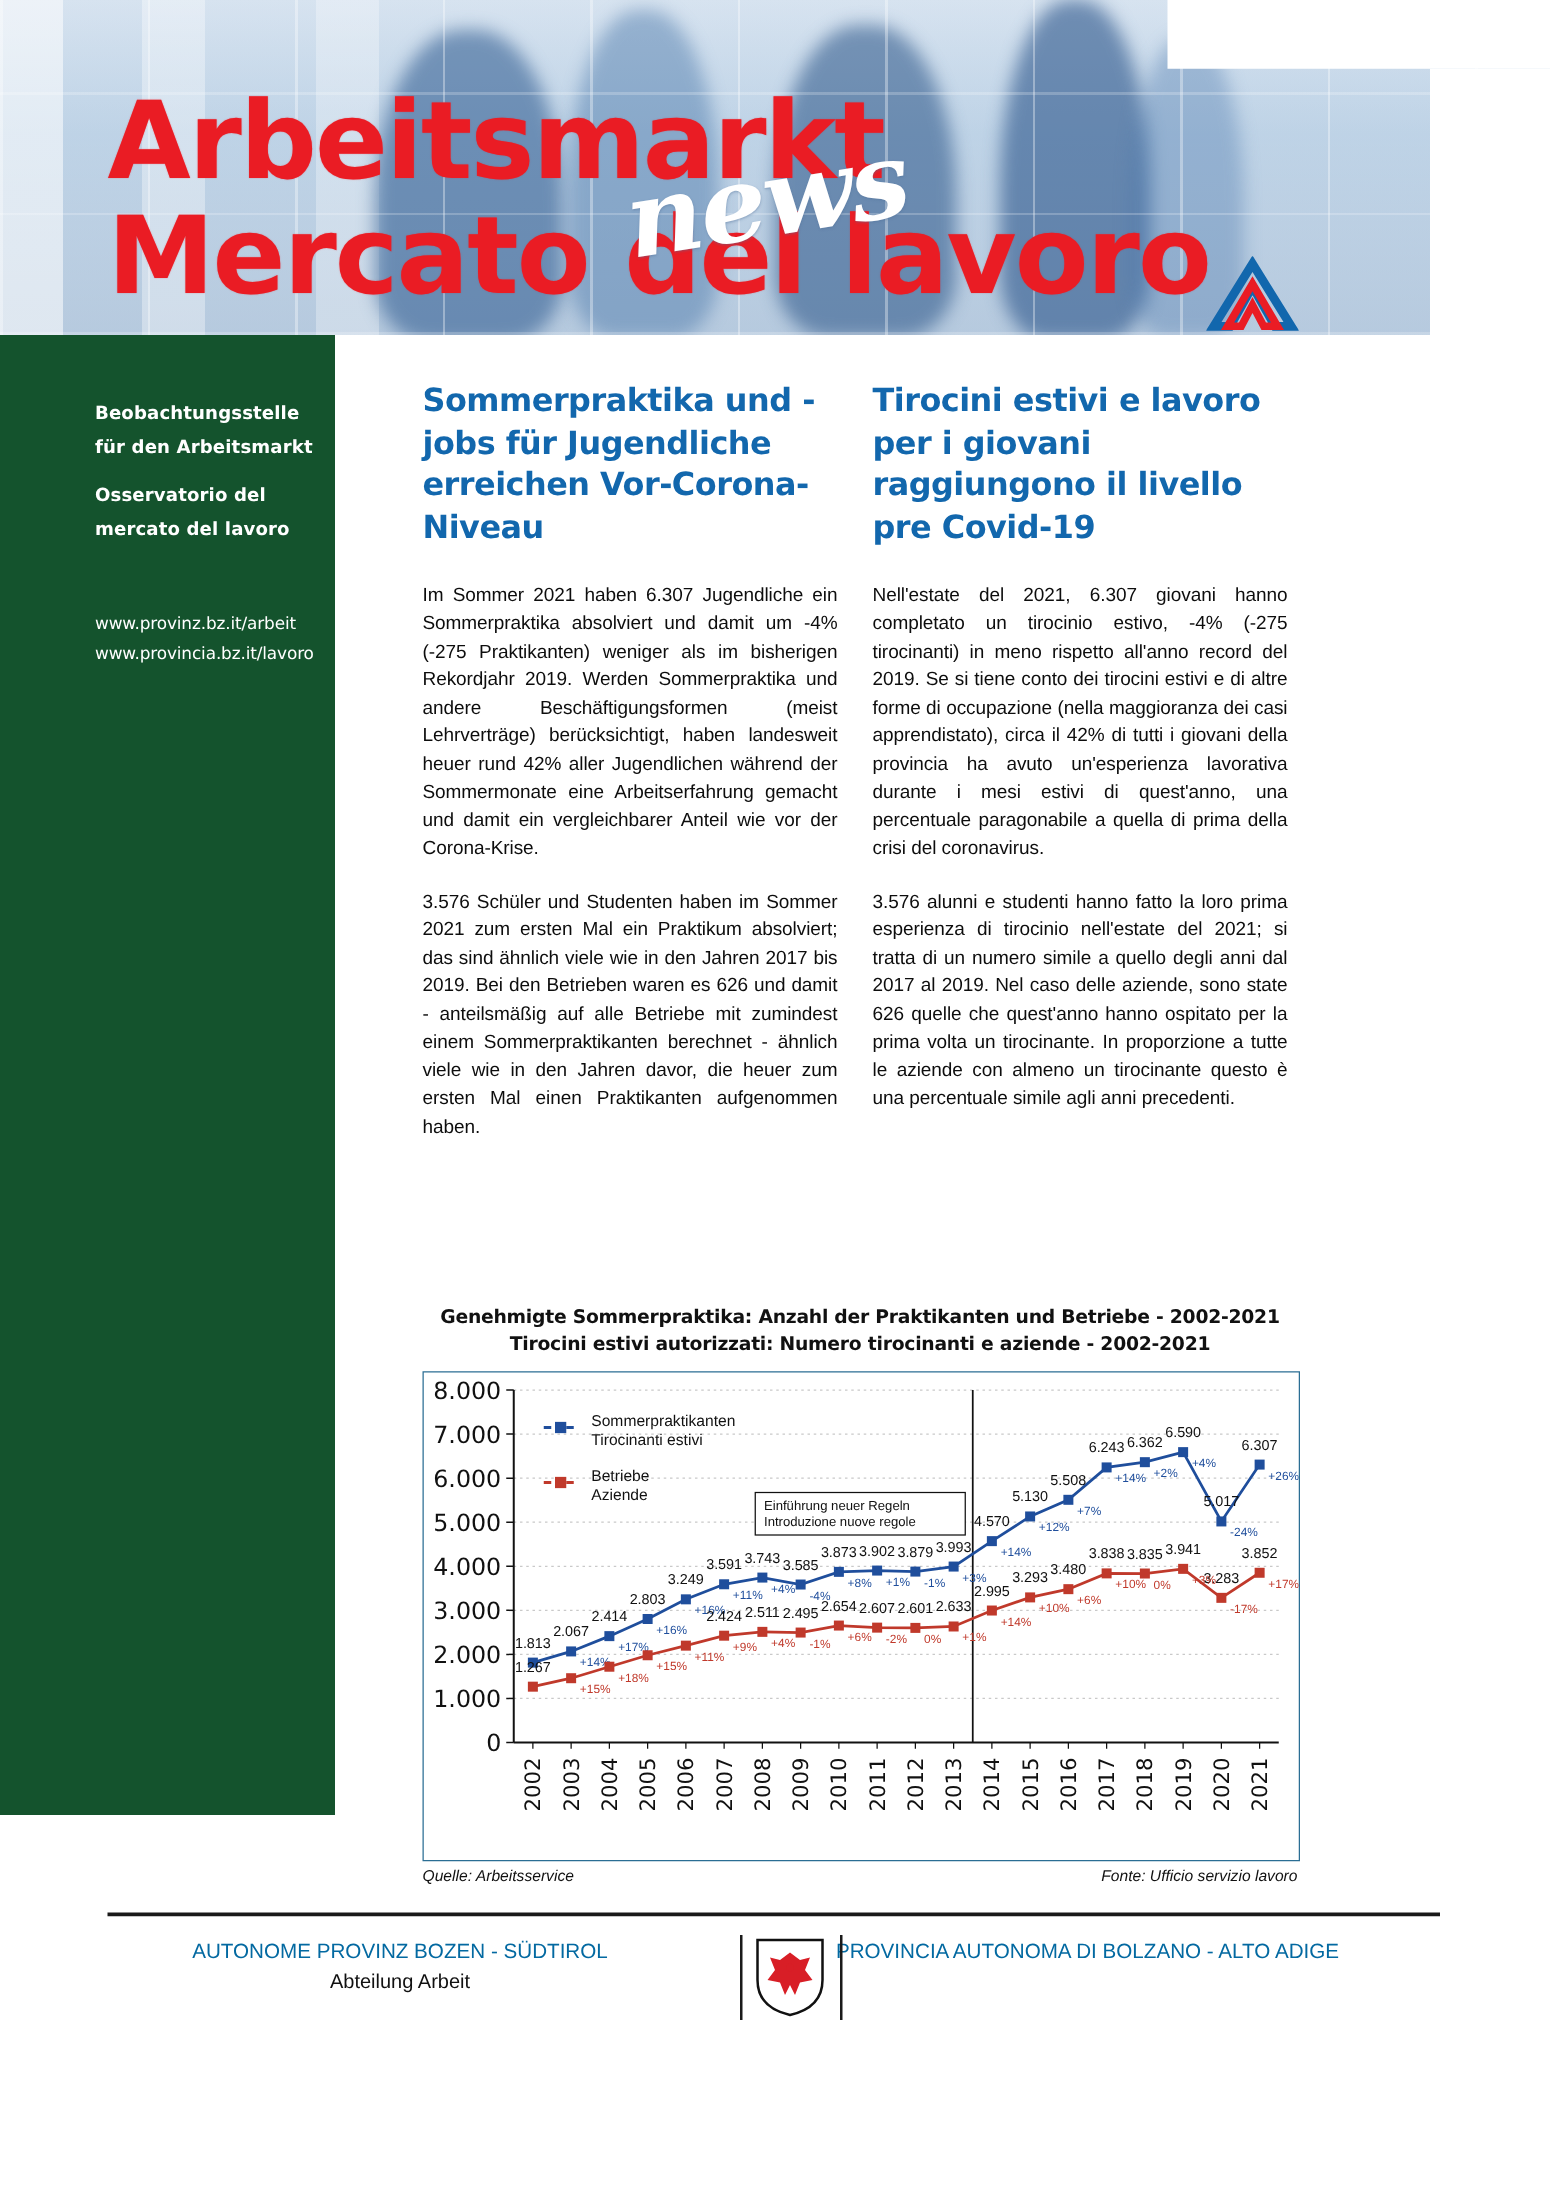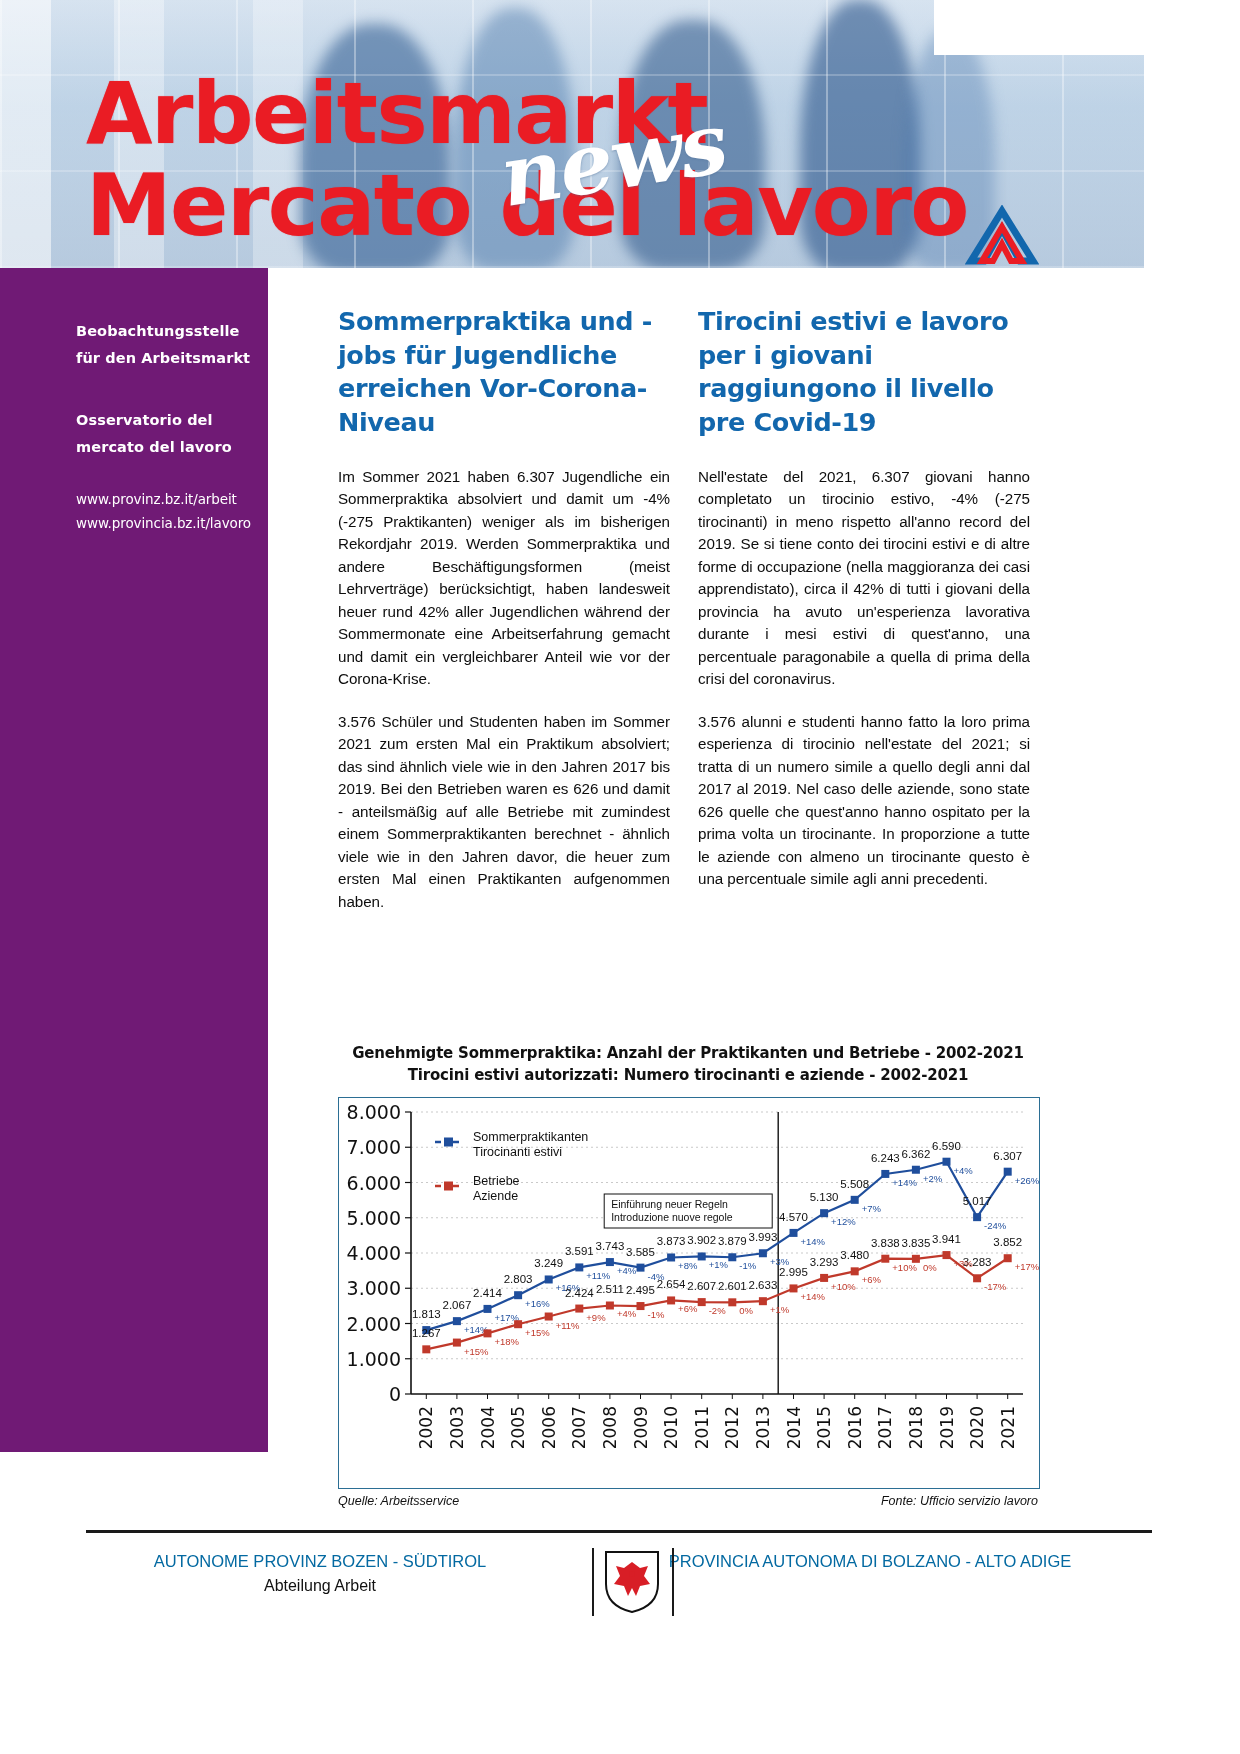--- a/index.html
+++ b/index.html
@@ -64,35 +64,35 @@
     transform:rotate(-9deg);
     letter-spacing:-2px;
     text-shadow:0 1px 2px rgba(80,110,150,.45);
   }
 
   .logo{position:absolute;left:965px;top:205px;width:74px;height:62px;}
 
   
   .sidebar{
     position:absolute;left:0;top:268px;width:268px;height:1184px;
-    background:#701a75;
+    background:#14532d;
   }
   .sb-block{position:absolute;left:76px;width:200px;color:#fff;}
   .sb-strong{
     font-family:"DejaVu Sans", sans-serif;
     font-weight:bold;font-size:14.5px;line-height:1.85;
     letter-spacing:.1px;
   }
   .sb-url{
     font-family:"DejaVu Sans", sans-serif;
     font-size:13.5px;line-height:1.75;font-weight:normal;
     letter-spacing:-.1px;
   }
   #sb-org{top:50px;}
-  #sb-obs{top:139px;}
+  #sb-obs{top:116px;}
   #sb-links{top:220px;}
   #sb-date{top:1000px;}
   .sb-date-num{font-family:"DejaVu Sans", sans-serif;font-weight:bold;font-size:19px;line-height:1.35;}
   .sb-date-txt{font-family:"DejaVu Sans", sans-serif;font-weight:bold;font-size:14px;line-height:1.4;}
 
   
   .col{position:absolute;top:305px;width:332px;}
   .col-de{left:338px;}
   .col-it{left:698px;}
   .art-head{

